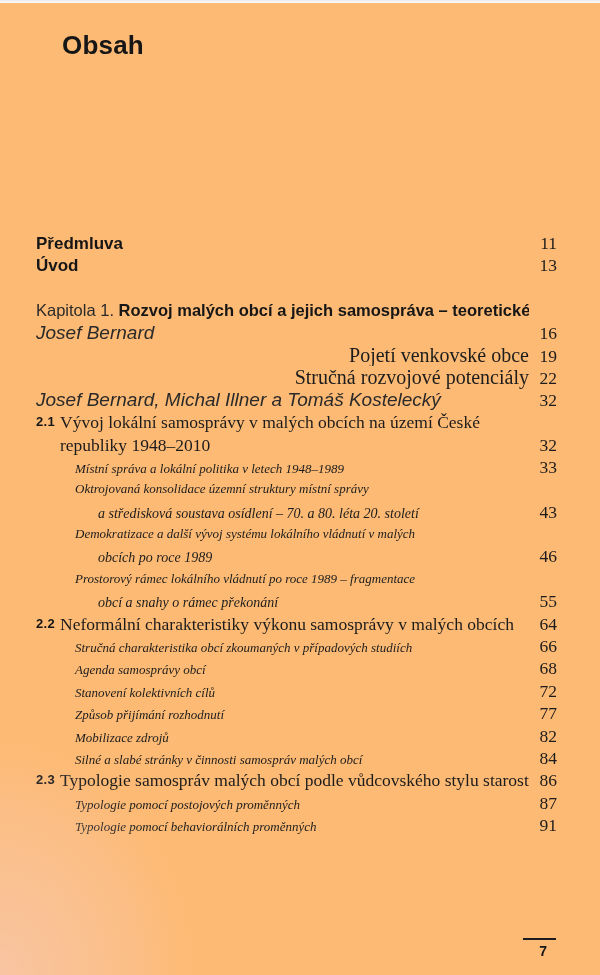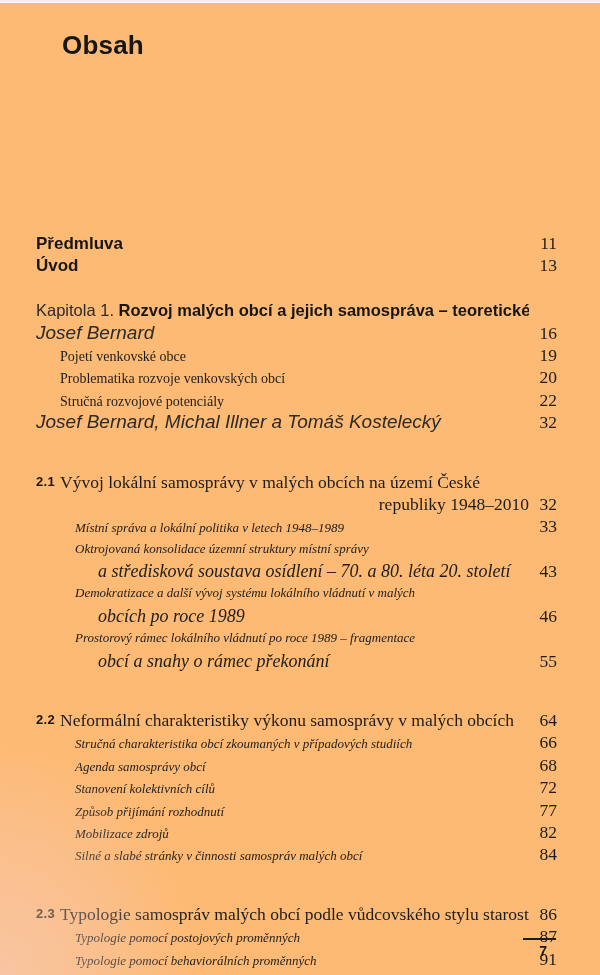--- a/index.html
+++ b/index.html
@@ -47,31 +47,31 @@
   
   .front .label{
     font-family:"Liberation Sans", sans-serif;font-weight:bold;font-size:17px;color:#161616;
   }
   .chapter .label{font-family:"Liberation Sans", sans-serif;font-size:16.5px;}
   .chapter .prefix{font-weight:normal;color:#2a2a2a;}
   .chapter .ctitle{font-weight:bold;color:#161616;}
   .author .label{
     font-family:"Liberation Sans", sans-serif;font-style:italic;font-size:19px;color:#2a2a2a;
   }
-  .l1 .label{font-size:14px;padding-left:24px;}
+  .l1 .label{font-size:20px;padding-left:24px;text-align:right;}
   .l2 .label{font-style:italic;font-size:13px;padding-left:39px;}
-  .l2cont .label{font-style:italic;font-size:18px;padding-left:62px;}
-  .num{padding-left:0;margin-top:37px;}
+  .l2cont .label{font-style:italic;font-size:14px;padding-left:62px;}
+  .num{padding-left:0;}
   .num .label{font-size:17.5px;padding-left:24px;}
   .chapnum{
     position:absolute;left:0;top:0;width:24px;
     font-family:"Liberation Sans", sans-serif;font-weight:bold;font-size:13px;
     letter-spacing:0.3px;color:#161616;
   }
-  .numcont .label{font-size:17.5px;padding-left:24px;text-align:right;}
+  .numcont .label{font-size:17.5px;padding-left:24px;}
   .folio{
     position:absolute;right:44px;top:938px;width:34px;text-align:center;
   }
   .folio-rule{
     width:33px;height:2px;background:#1c1c1c;margin:0 0 3px auto;
   }
   .folio-num{
     font-family:"Liberation Sans", sans-serif;font-weight:bold;font-size:14px;
     text-align:right;padding-right:9px;color:#161616;
   }
@@ -95,24 +95,20 @@
         <span class="label"><span class="prefix">Kapitola 1. </span><span class="ctitle">Rozvoj malých obcí a jejich samospráva – teoretické předpoklady</span></span>
         <span class="pagenum"></span>
       </div>
       <div class="row author">
         <span class="label">Josef Bernard</span>
         <span class="pagenum">16</span>
       </div>
       <div class="row l1">
         <span class="label">Pojetí venkovské obce</span>
         <span class="pagenum">19</span>
-      </div>
-      <div class="row l1">
-        <span class="label">Problematika rozvoje venkovských obcí</span>
-        <span class="pagenum">20</span>
       </div>
       <div class="row l1">
         <span class="label">Stručná rozvojové potenciály</span>
         <span class="pagenum">22</span>
       </div>
       <div class="row author">
         <span class="label">Josef Bernard, Michal Illner a Tomáš Kostelecký</span>
         <span class="pagenum">32</span>
       </div>
       <div class="row num">

